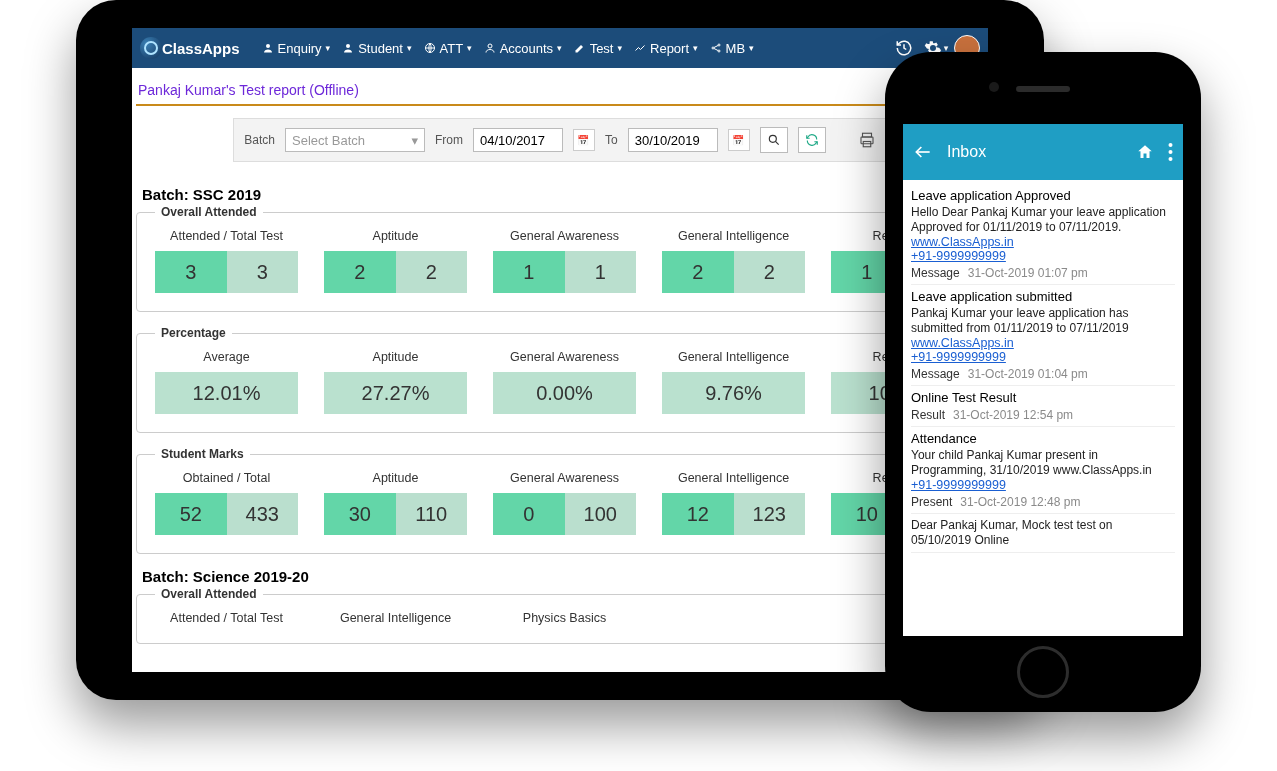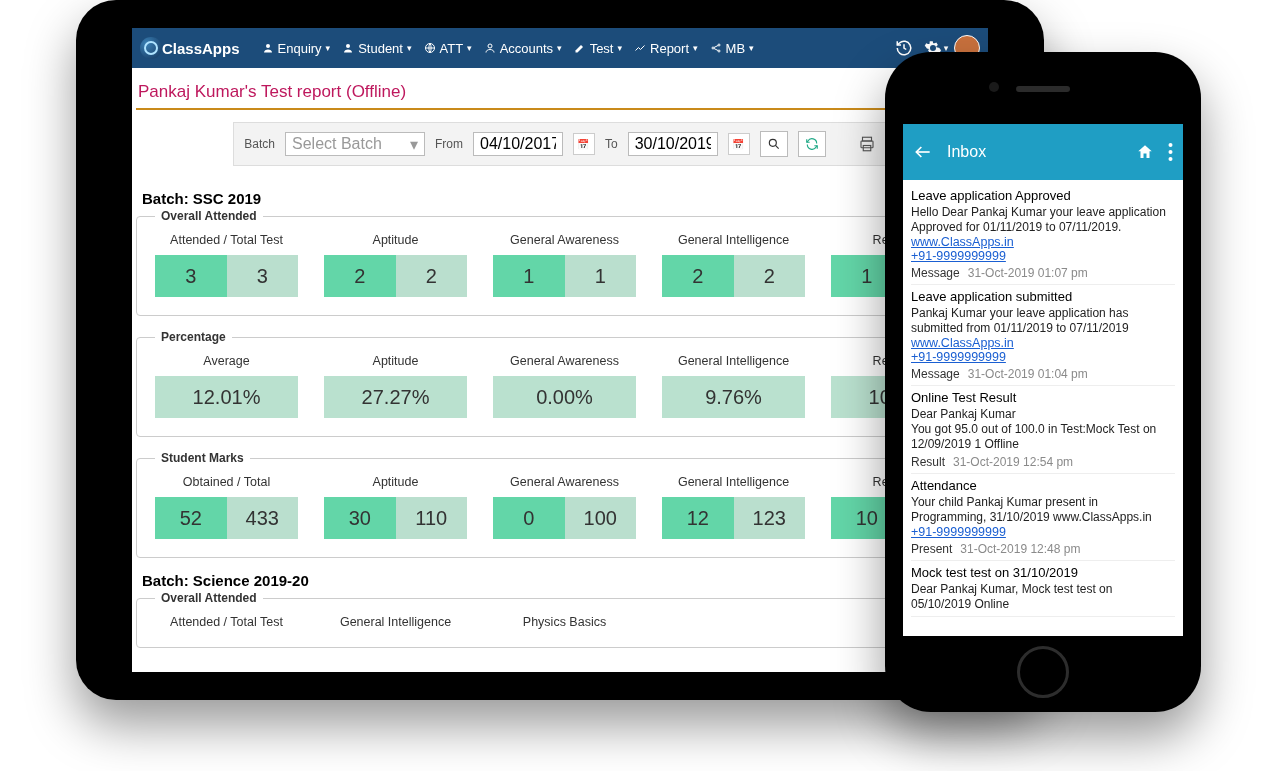--- a/index.html
+++ b/index.html
@@ -47,37 +47,37 @@
     padding: 4px 6px; cursor: pointer;
   }
   .nav-item .caret { font-size: 9px; }
   .nav-spacer { flex: 1; }
   .nav-icon-btn { width: 28px; height: 28px; display:flex; align-items:center; justify-content:center; cursor:pointer; color:#fff; }
   .avatar { width:26px; height:26px; border-radius:50%; background:#c9713d; border:1px solid #fff; }
 
   
   .page-title {
     padding: 14px 6px 4px 6px;
-    color: #be185d;
-    font-size: 17px;
+    color: #6d28d9;
+    font-size: 14px;
   }
   .title-underline { border-bottom: 2px solid #c98a1a; margin: 2px 4px 12px 4px; }
 
   
   .filter-bar {
     display:flex; align-items:center; justify-content:center; gap:10px;
     background:#f3f3f3; border:1px solid #ddd;
     padding: 8px 10px;
     margin: 0 auto 24px auto;
     width: fit-content;
     font-size: 12px;
     color:#555;
   }
   .filter-bar input[type=text], .select-box {
-    border:1px solid #bbb; background:#fff; height:24px; padding:0 6px; font-size:16px;
+    border:1px solid #bbb; background:#fff; height:24px; padding:0 6px; font-size:13px;
   }
   .select-box { width:140px; display:flex; align-items:center; justify-content:space-between; color:#999; cursor:pointer;}
   .date-in { width:90px; }
   .cal-icon { width:22px; height:22px; display:inline-flex; align-items:center; justify-content:center; font-size:10px; color:#c33; border:1px solid #ccc; background:#fff;}
   .small-btn { width:28px; height:26px; border:1px solid #bbb; background:#fff; display:inline-flex; align-items:center; justify-content:center; cursor:pointer; }
   .small-btn.green { color:#2a8; }
 
   
   .content { padding: 0 4px 10px 4px; flex:1; overflow:hidden; }
   .batch-title { font-weight:bold; font-size:15px; margin: 0 0 2px 6px; }
@@ -423,28 +423,26 @@
         </div>
         <div class="msg">
           <div class="msg-title">Leave application submitted</div>
           <div class="msg-body">Pankaj Kumar your leave application has submitted from 01/11/2019 to 07/11/2019</div>
           <span class="lnk">www.ClassApps.in</span>
           <span class="lnk">+91-9999999999</span>
           <div class="meta"><span class="tag">Message</span>31-Oct-2019  01:04 pm</div>
         </div>
         <div class="msg">
           <div class="msg-title">Online Test Result</div>
-          <div class="msg-body">Dear Pankaj Kumar<br>You got 95.0 out of 100.0 in Test:Mock Test on 12/09/2019 1 Offline</div>
           <div class="meta"><span class="tag">Result</span>31-Oct-2019  12:54 pm</div>
         </div>
         <div class="msg">
           <div class="msg-title">Attendance</div>
           <div class="msg-body">Your child Pankaj Kumar present in Programming, 31/10/2019 www.ClassApps.in</div>
           <span class="lnk">+91-9999999999</span>
           <div class="meta"><span class="tag">Present</span>31-Oct-2019  12:48 pm</div>
         </div>
         <div class="msg">
-          <div class="msg-title">Mock test test on 31/10/2019</div>
           <div class="msg-body">Dear Pankaj Kumar, Mock test test on 05/10/2019 Online</div>
         </div>
       </div>
   </div>
 </div>
 
 </body></html>

